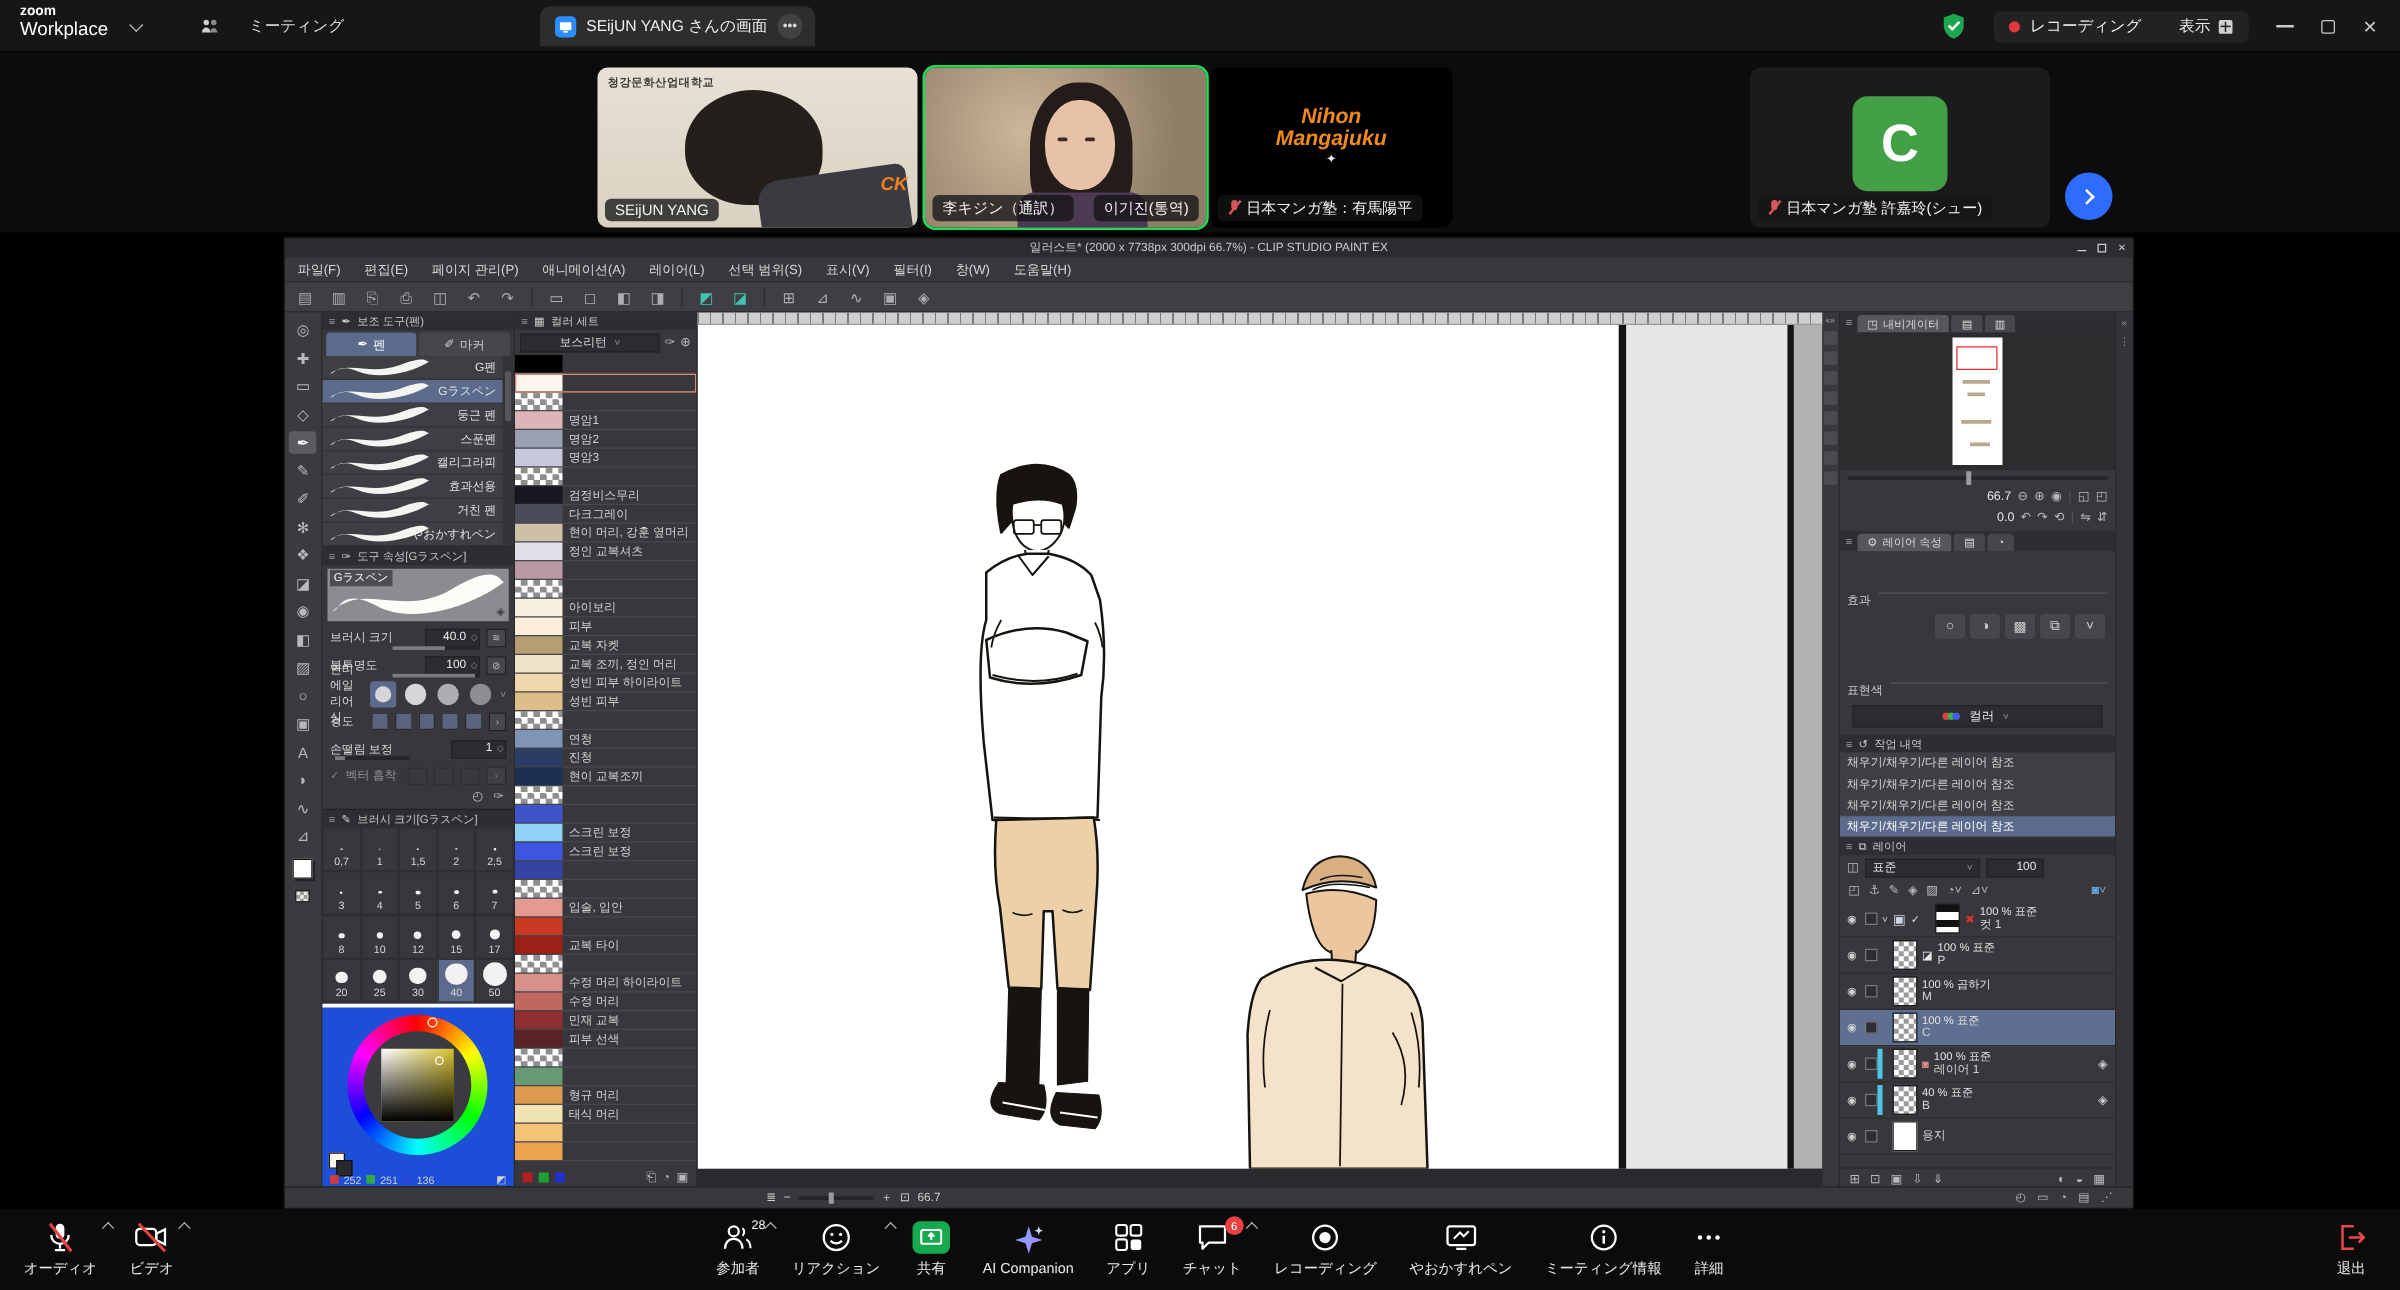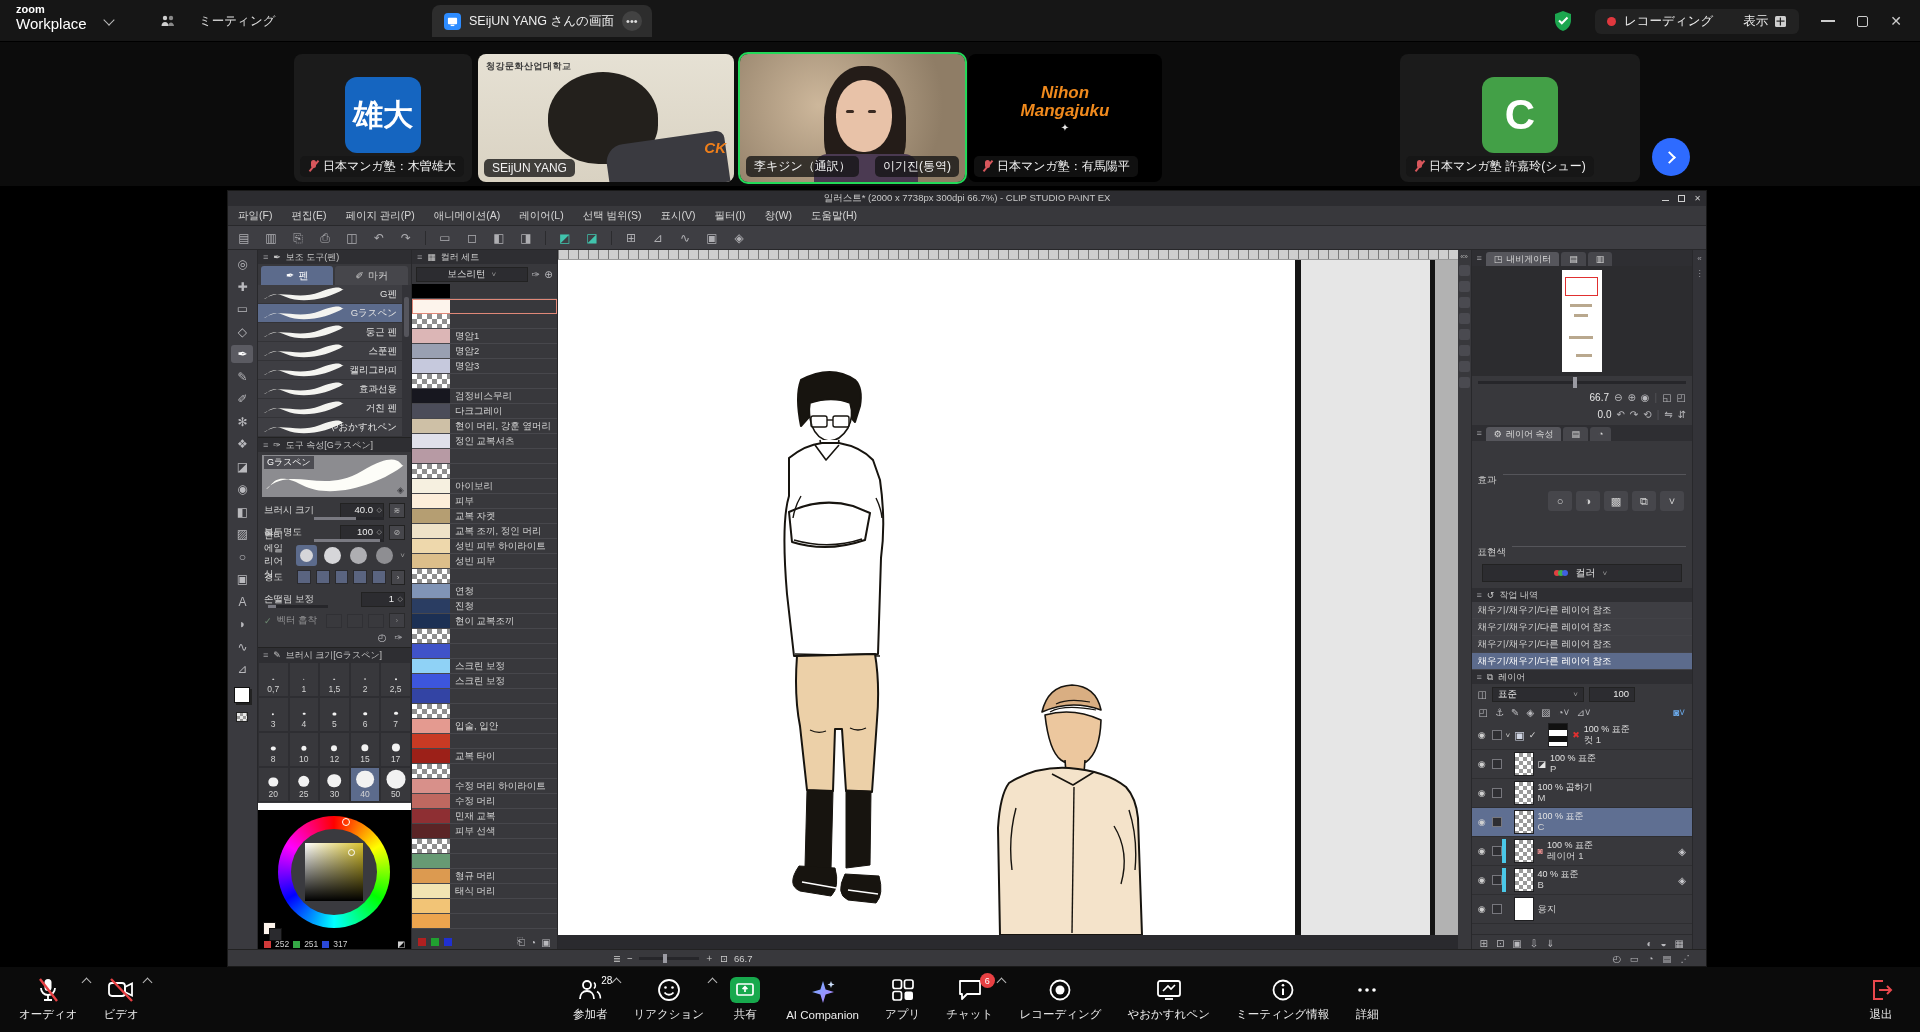--- a/index.html
+++ b/index.html
@@ -111,21 +111,21 @@
   .hard-sq { width:16px; height:14px; background:#5a6480; border:1px solid #2a2a2e; }
   .tp-foot { height:16px; display:flex; justify-content:flex-end; gap:8px; padding-right:8px; color:#b9b9bd; font-size:10px; }
 
   .brushsize { height:156px; background:#38383c; border-top:1px solid #222; }
   .bs-grid { display:grid; grid-template-columns:repeat(5,1fr); }
   .bs-cell { height:35px; border:0.5px solid #2e2e32; display:flex; flex-direction:column; align-items:center; justify-content:flex-end; padding-bottom:2px; position:relative; }
   .bs-cell.sel { background:#5c6b8c; }
   .bs-cell .dot { background:#f2f2f2; border-radius:50%; position:absolute; top:50%; left:50%; transform:translate(-50%,-80%); }
   .bs-cell .num { font-size:8.5px; color:#d5d5d5; }
 
-  .wheelwrap { flex:1; position:relative; background:#000000; border-top:7px solid #ffffff; }
+  .wheelwrap { flex:1; position:relative; background:#1d4ed8; border-top:3px solid #ffffff; }
   .wheel { position:absolute; left:50%; top:6px; transform:translateX(-50%); width:112px; height:112px; border-radius:50%;
            background:conic-gradient(#f00,#ff0,#0f0,#0ff,#00f,#f0f,#f00); }
   .wheel:after { content:""; position:absolute; left:13px; top:13px; width:86px; height:86px; border-radius:50%; background:#3a3a3f; }
   .sv { position:absolute; left:50%; top:33px; transform:translateX(-50%); width:58px; height:58px; z-index:2;
         background:linear-gradient(to top, #000, transparent), linear-gradient(to right, #fff, #d8c22e); }
   .sv .mark { position:absolute; right:8px; top:6px; width:7px; height:7px; border:1.5px solid #fff; border-radius:50%; }
   .hue-mark { position:absolute; z-index:3; left:84px; top:8px; width:8px; height:8px; border:1.5px solid #fff; border-radius:50%; }
   .rgbrow { position:absolute; left:0; bottom:2px; width:100%; display:flex; align-items:center; gap:4px; padding:0 6px; font-size:8.5px; color:#cfcfcf; }
   .rgbrow .chip { width:7px; height:7px; }
   .wheel-fg { position:absolute; left:5px; bottom:16px; width:13px; height:13px; background:#fdf4ec; border:1px solid #111; }
@@ -273,27 +273,20 @@
       </div>
       <div class="win-min"></div>
       <div class="win-max"></div>
       <div class="win-close">✕</div>
     </div>
   </div>
 
   <div class="abs strip" id="strip">
     <div class="abs next-btn">
         <div class="c"></div>
-      </div>
-  <div class="tile" style="left: 294px; width: 178px;">
-        <div class="avatar" style="width: 76px; height: 76px; background: rgb(21, 101, 192); font-size: 30px;">雄大</div>
-        <div class="ptag">
-          <span class="mic-off"></span>
-          <span>日本マンガ塾：木曽雄大</span>
-        </div>
       </div>
       <div class="tile vid-male" style="left: 478px; width: 256px;">
         <div class="vm-kr">청강문화산업대학교</div>
         <div class="vm-head"></div>
         <div class="vm-body"></div>
         <div class="vm-ck">CK</div>
         <div class="ptag">
           <span>SEijUN YANG</span>
         </div>
       </div>
@@ -643,21 +636,21 @@
               <div class="mark"></div>
             </div>
           <div class="wheel-fg"></div>
           <div class="wheel-fg2"></div>
           <div class="rgbrow">
             <span class="chip" style="background:#d03a3a"></span>
               <span>252</span>
             <span class="chip" style="background:#35a845"></span>
               <span>251</span>
             <span class="chip" style="background:#2a48d8"></span>
-              <span>317</span>
+              <span>136</span>
             <span style="margin-left:auto">◩</span>
           </div>
         </div>
       </div>
 
       <div class="colorsetcol">
         <div class="panel-h">
             <span class="burger">≡</span>
             <span>▦</span>
             <span>컬러 세트</span>

